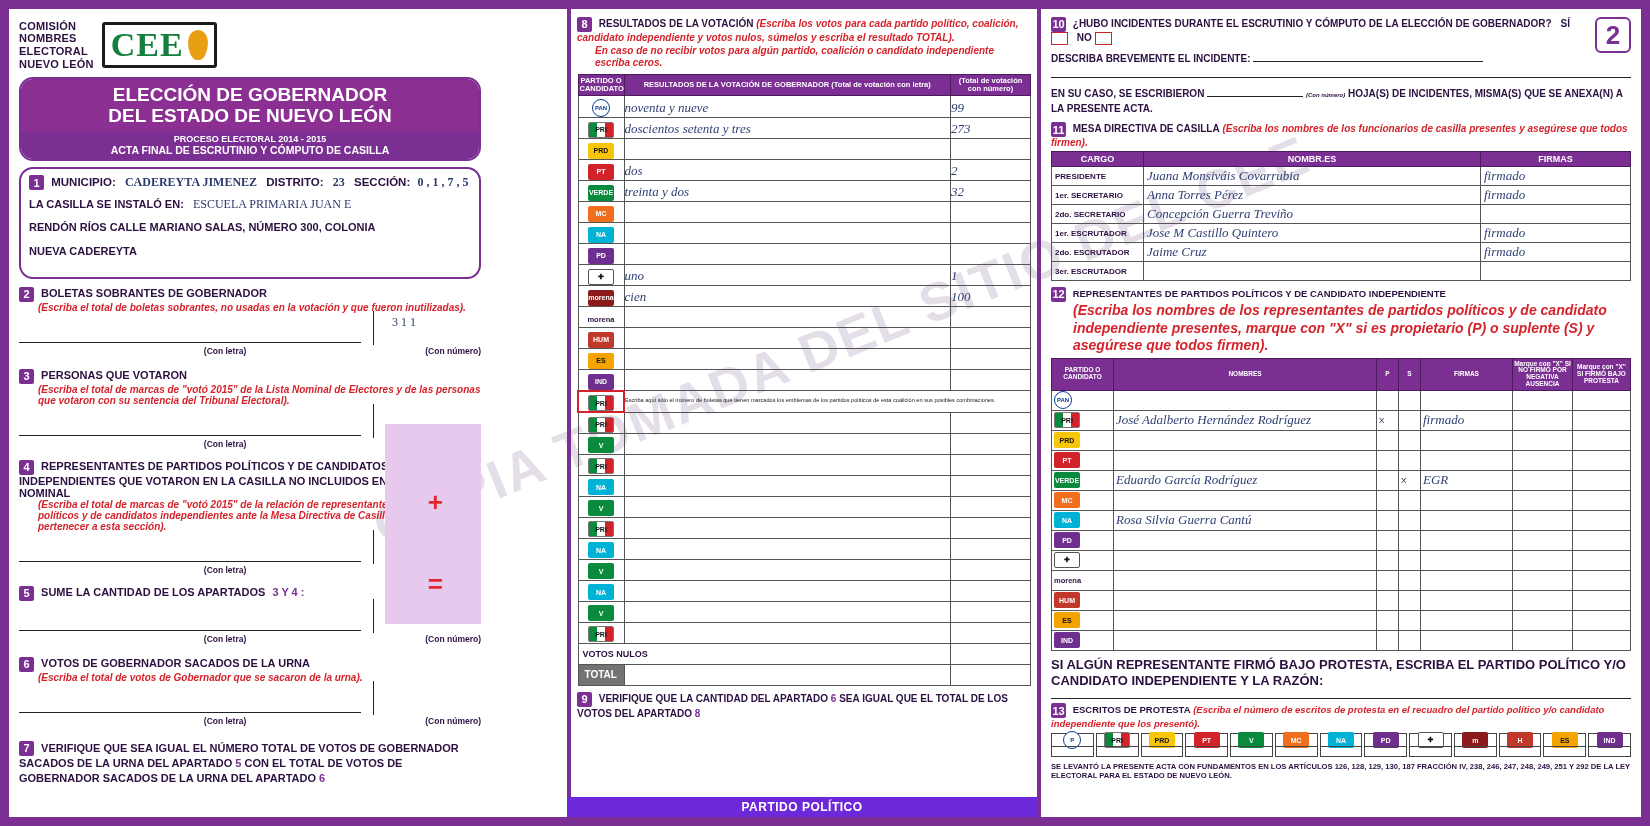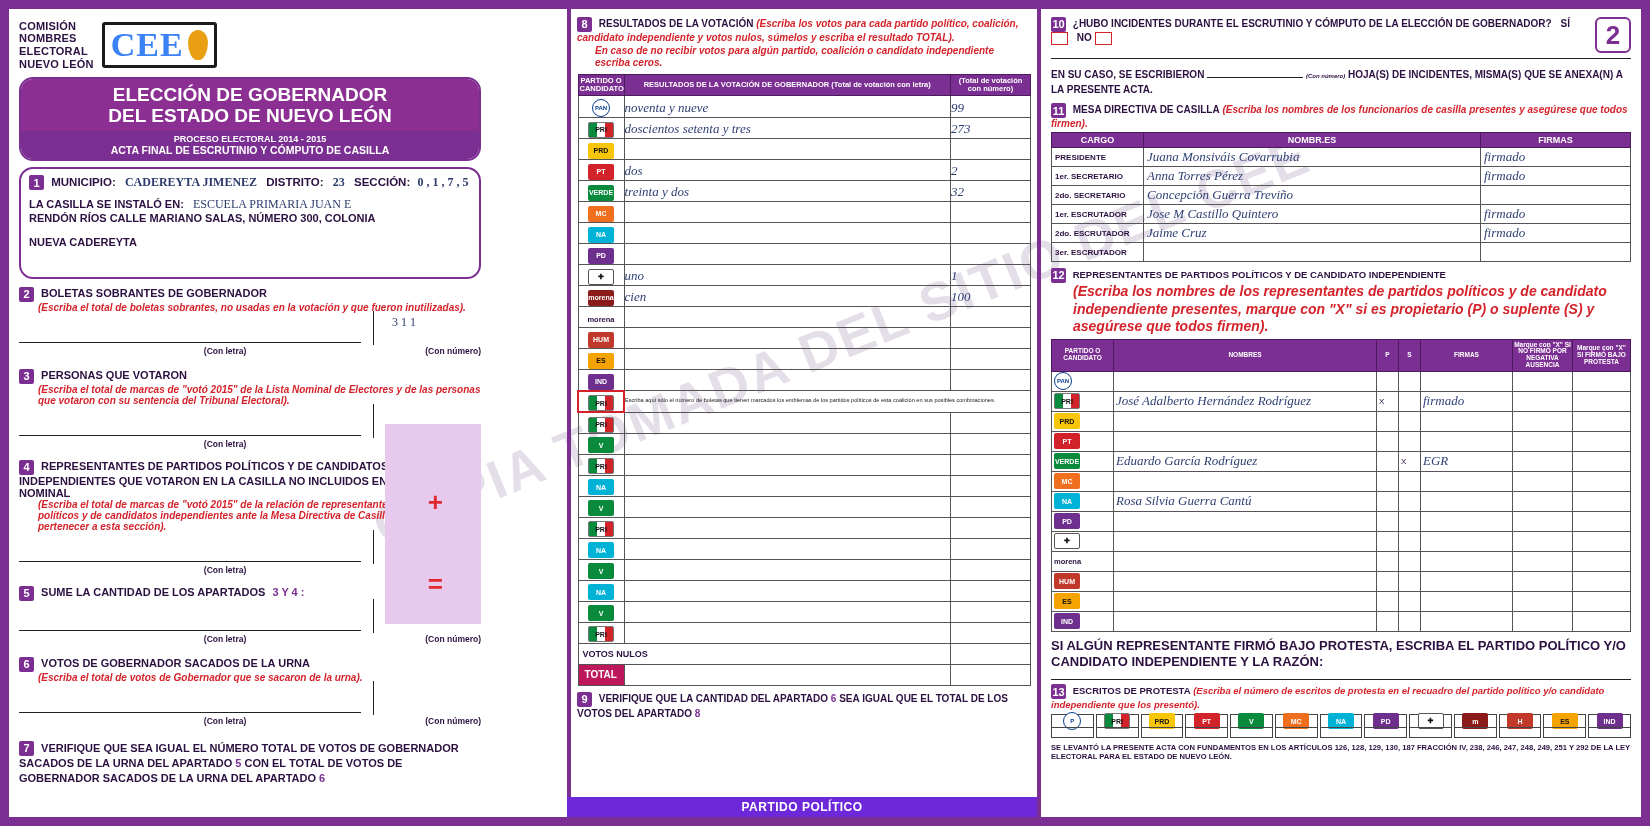--- a/index.html
+++ b/index.html
@@ -26,21 +26,21 @@
   .bold { font-weight:bold; }
   .ital { font-style:italic; }
 
   
   .hdr { display:flex; align-items:center; gap:8px; height:56px; }
   .cee-text { font-size:11px; font-weight:bold; line-height:1.15; letter-spacing:.2px; }
   .cee-logo {
     border:3px solid #1b1b1b; border-radius:3px; padding:1px 6px;
     display:flex; align-items:center; gap:4px; background:#fff;
   }
-  .cee-logo .word { font-size:34px; font-weight:bold; color:#3b82f6; font-family:"Liberation Serif", serif; letter-spacing:1px; }
+  .cee-logo .word { font-size:34px; font-weight:bold; color:#15803d; font-family:"Liberation Serif", serif; letter-spacing:1px; }
   .cee-logo .shape { width:20px; height:30px; background:#e8a012; border-radius:50% 50% 45% 45% / 40% 40% 60% 60%; }
   .barcode { margin-left:6px; }
   .barcode .bars {
     width:160px; height:34px;
     background:repeating-linear-gradient(90deg,#111 0 2px,#fff 2px 4px,#111 4px 5px,#fff 5px 9px,#111 9px 12px,#fff 12px 14px);
     border:1px solid #333;
   }
   .folio { font-size:9.5px; font-weight:bold; text-align:center; margin-top:2px; }
 
   .title-box { border:2px solid #7b2f92; border-radius:14px; margin-top:4px; overflow:hidden; }
@@ -90,21 +90,21 @@
   .l-verde { background:#0a8a3c; }
   .l-mc { background:#f06f1e; }
   .l-na { background:#00b2d6; }
   .l-pd { background:#6f2f8e; }
   .l-cruz { background:#fff; color:#111; border:1px solid #555; }
   .l-morena { background:#8b1a1a; }
   .l-es { background:#f5a300; color:#111; }
   .l-hum { background:#c0392b; }
   .rowlabel { font-size:7.5px; font-weight:bold; }
   .coal-note { font-size:5.6px; line-height:1.05; color:#222; padding:1px 2px; }
-  .vtable tr.total td { background:#be185d; color:#fff; font-weight:bold; font-size:10px; padding-left:6px; }
+  .vtable tr.total td { background:#737373; color:#fff; font-weight:bold; font-size:10px; padding-left:6px; }
   .vnull td { font-size:9px; font-weight:bold; padding-left:4px; }
 
   .sec9 { font-size:10px; font-weight:bold; margin-top:6px; line-height:1.3; }
   .footer-pp { position:absolute; left:558px; width:470px; bottom:0; background:#6d28d9; color:#fff; text-align:center; font-size:12px; font-weight:bold; padding:3px 0; letter-spacing:.5px; }
 
   
   .big2 { position:absolute; right:10px; top:8px; width:36px; height:36px; border:2px solid #7b2f92; border-radius:6px; color:#7b2f92; font-size:26px; font-weight:bold; display:flex; align-items:center; justify-content:center; }
   .chk { display:inline-block; width:17px; height:13px; border:1.5px solid #d2232a; vertical-align:middle; }
   .ctable { width:100%; border-collapse:collapse; margin-top:3px; }
   .ctable th { background:#7b2f92; color:#fff; font-size:9px; border:1px solid #4e1a5e; padding:2px; }
@@ -167,21 +167,21 @@
         <span class="hand" style="margin:0 6px;">CADEREYTA JIMENEZ</span>
         <span>DISTRITO:</span>
         <span class="hand" style="margin:0 6px;">23</span>
         <span>SECCIÓN:</span>
         <span class="hand" style="margin-left:4px;">0 , 1 , 7 , 5</span>
       </div>
       <div style="margin-top:7px;font-size:11px;">
         <span class="bold">LA CASILLA SE INSTALÓ EN:</span>
         <span class="hand" style="margin-left:6px;">ESCUELA PRIMARIA JUAN E</span>
       </div>
-      <div style="font-size:11px;" class="bold">RENDÓN RÍOS CALLE MARIANO SALAS, NÚMERO 300, COLONIA</div>
+      <div style="margin-top:9px;font-size:11px;" class="bold">RENDÓN RÍOS CALLE MARIANO SALAS, NÚMERO 300, COLONIA</div>
       <div style="margin-top:12px;font-size:11px;" class="bold">NUEVA CADEREYTA</div>
 
     </div>
 
     <div class="sec">
       <div class="hd">
         <span class="num">2</span>
         <span>BOLETAS SOBRANTES DE GOBERNADOR</span>
       </div>
       <div class="red ital bold" style="font-size:10px;margin-left:19px;">(Escriba el total de boletas sobrantes, no usadas en la votación y que fueron inutilizadas).</div>
@@ -446,20 +446,24 @@
 
     <div style="font-size:10px;font-weight:bold;line-height:1.25;padding-right:48px;">
       <span class="num">10</span>
       <span>¿HUBO INCIDENTES DURANTE EL ESCRUTINIO Y CÓMPUTO DE LA ELECCIÓN DE GOBERNADOR?</span>
       <span style="margin-left:6px;">SÍ</span>
       <span class="chk"></span>
       <span style="margin-left:6px;">NO</span>
       <span class="chk"></span>
     </div>
 
+    <div style="margin-top:8px;font-size:10px;font-weight:bold;">
+      <span>DESCRIBA BREVEMENTE EL INCIDENTE:</span>
+      <span style="display:inline-block;width:230px;border-bottom:1px solid #222;"></span>
+    </div>
     <div style="height:14px;border-bottom:1px solid #222;margin:0 0 8px 0;"></div>
 
     <div style="font-size:10px;font-weight:bold;line-height:1.5;">
       <span>EN SU CASO, SE ESCRIBIERON</span>
       <span style="display:inline-block;width:96px;border-bottom:1px solid #222;"></span>
       <span style="font-size:6px;font-style:italic;">(Con número)</span>
       <span>HOJA(S) DE INCIDENTES, MISMA(S) QUE SE ANEXA(N) A LA PRESENTE ACTA.</span>
     </div>
 
     <div style="font-size:10px;margin-top:6px;">

